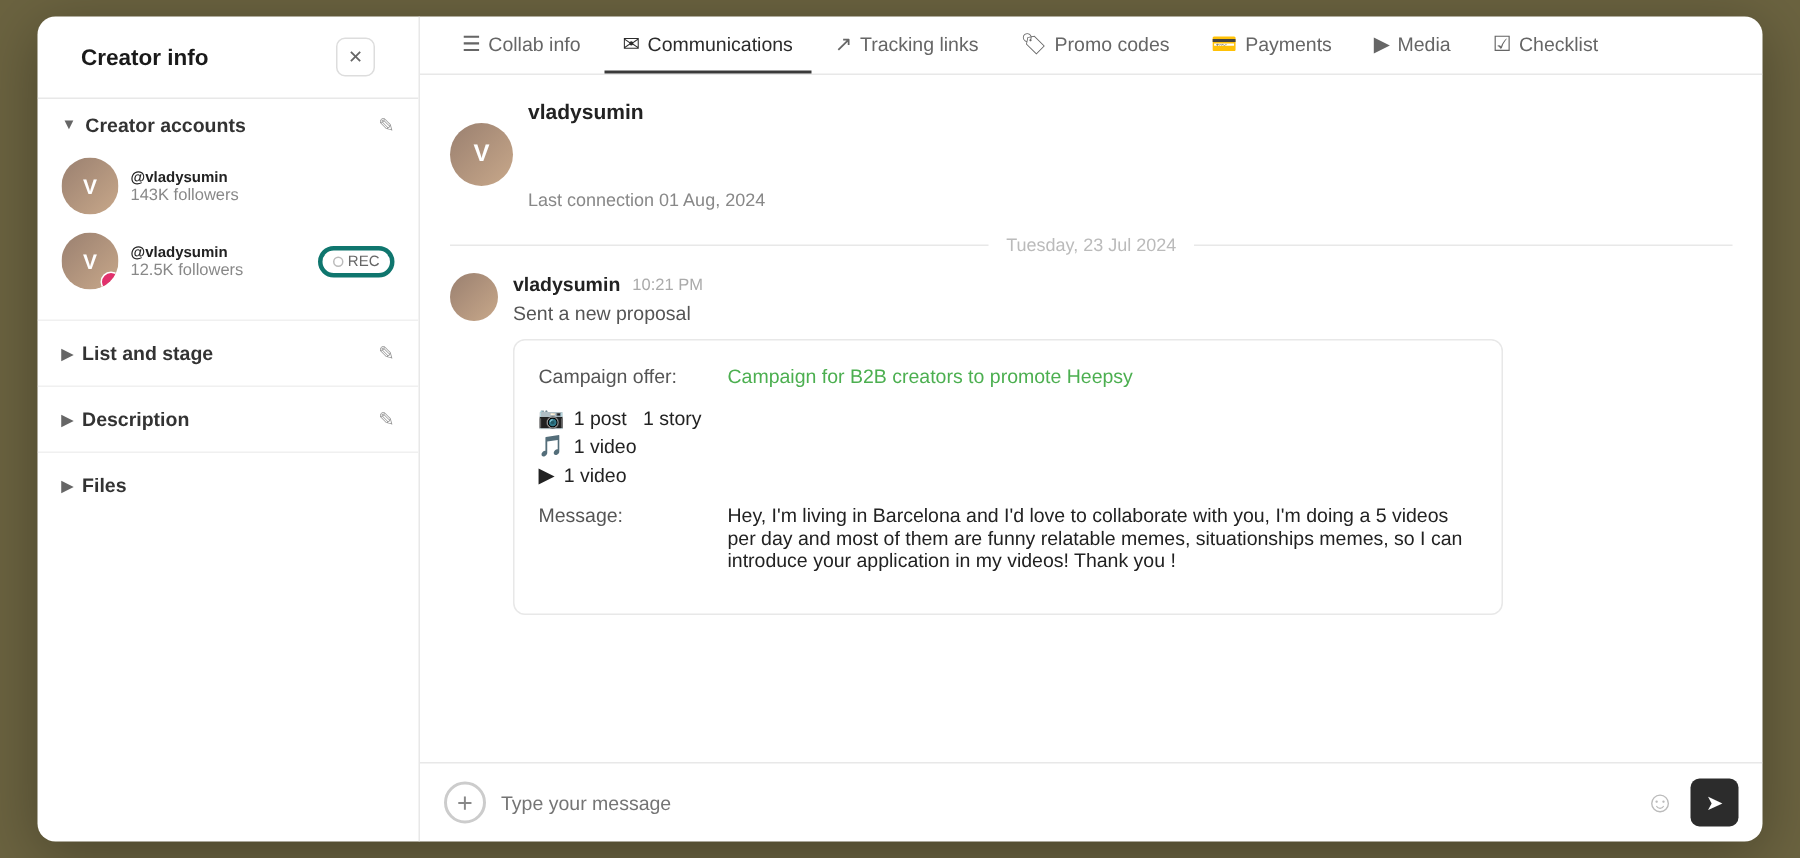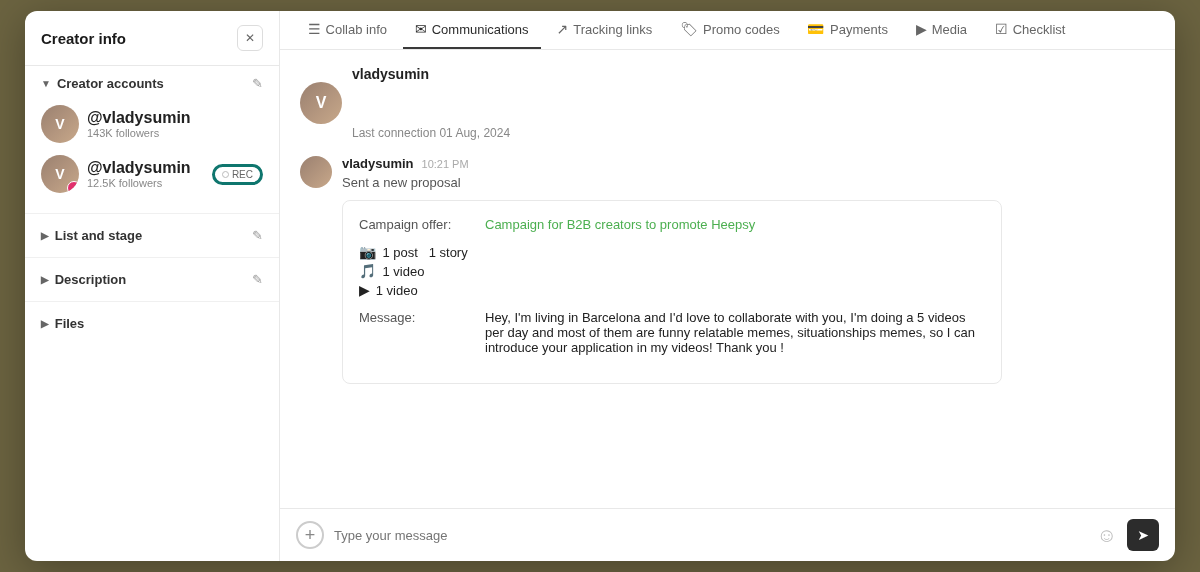--- a/index.html
+++ b/index.html
@@ -26,21 +26,21 @@
       min-width: 255px;
       border-right: 1px solid #e8e8e8;
       display: flex;
       flex-direction: column;
       overflow-y: auto;
     }
     .panel-header {
       display: flex;
       align-items: center;
       justify-content: space-between;
-      padding: 14px 16px;
+      padding: 14px 29px;
       border-bottom: 1px solid #e8e8e8;
     }
     .panel-title {
       font-size: 15px;
       font-weight: 600;
       color: #1a1a1a;
     }
     .icon-btn {
       background: none;
       border: 1px solid #ddd;
@@ -122,21 +122,21 @@
       align-items: center;
       justify-content: center;
       font-size: 8px;
       color: #fff;
       border: 1px solid #fff;
     }
     .creator-info-text {
       flex: 1;
     }
     .creator-handle {
-      font-size: 16px;
+      font-size: 10px;
       font-weight: 600;
       color: #222;
     }
     .creator-followers {
       font-size: 11px;
       color: #888;
     }
     .rec-badge {
       background: #fff;
       border: 3px solid #0f766e;
@@ -500,20 +500,25 @@
     <div class="chat-area">
 
       <div class="user-header">
         <div class="user-header-avatar">V</div>
         <div class="user-header-info">
           <div class="username">vladysumin</div>
           <div class="last-conn">Last connection 01 Aug, 2024</div>
         </div>
       </div>
 
+      <div class="date-divider">
+        <div class="date-line"></div>
+        <span>Tuesday, 23 Jul 2024</span>
+        <div class="date-line"></div>
+      </div>
 
       <div class="message-row">
         <div class="msg-avatar"></div>
         <div class="msg-content">
           <div class="msg-meta">
             <span class="msg-username">vladysumin</span>
             <span class="msg-time">10:21 PM</span>
           </div>
           <div class="msg-text">Sent a new proposal</div>
 

